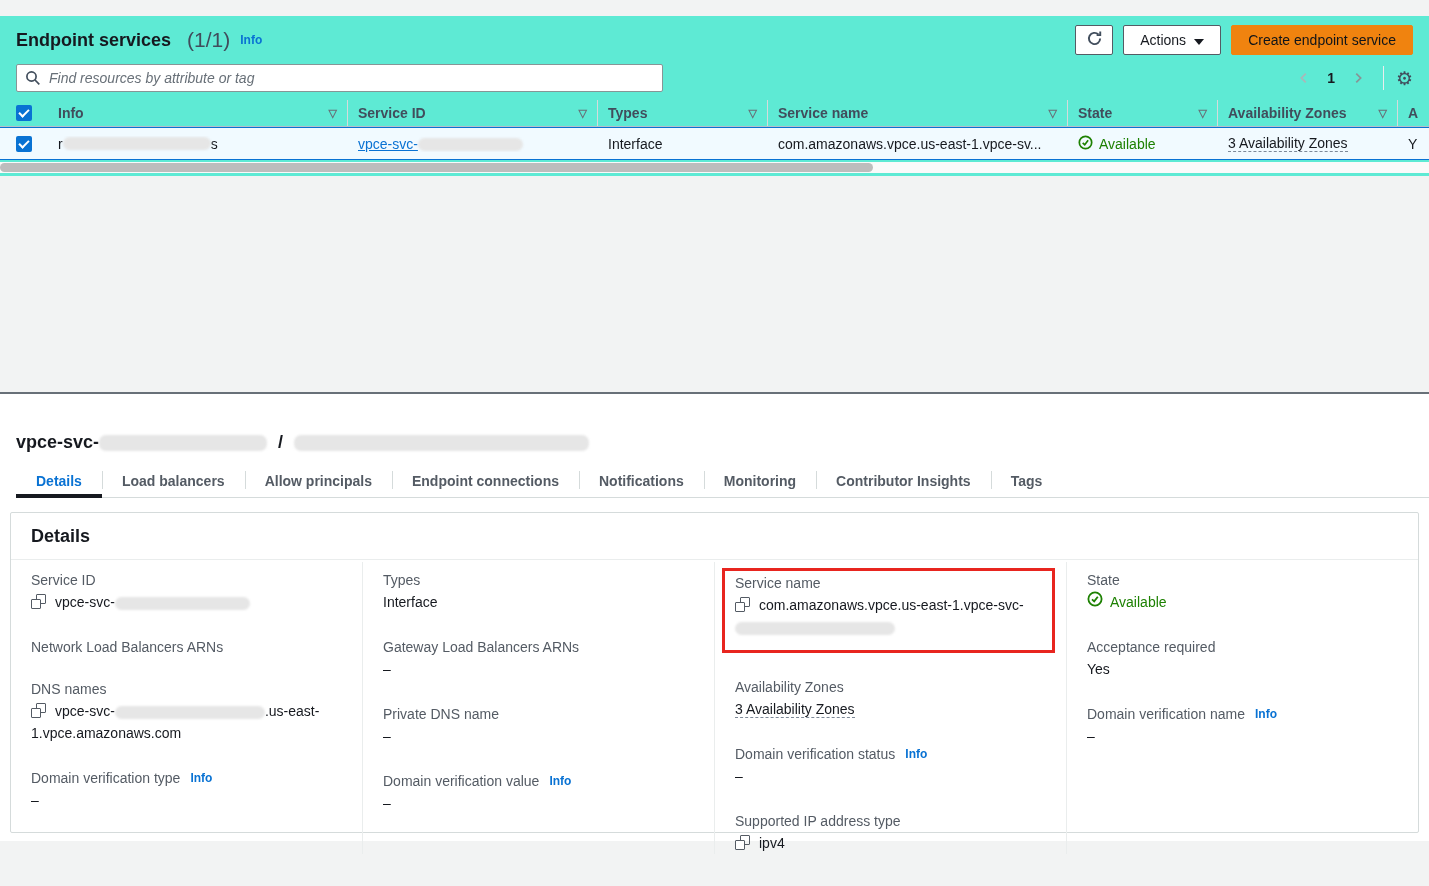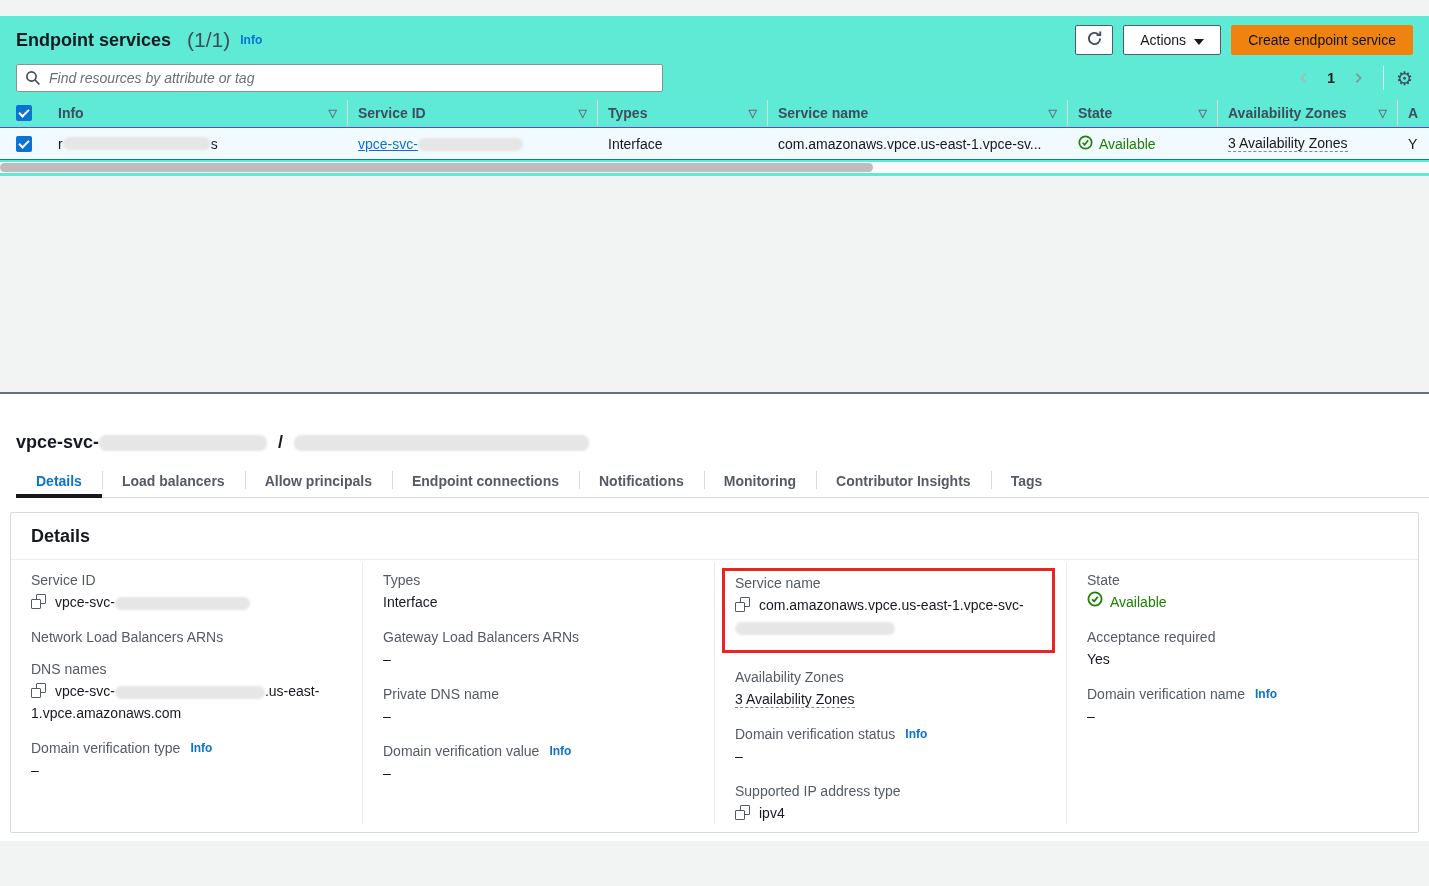--- a/index.html
+++ b/index.html
@@ -92,21 +92,21 @@
   .tab + .tab::before { content:""; position:absolute; left:0; top:6px; height:18px; width:1px; background:#d5dbdb; }
   .tab.active { color:#0972d3; }
   .tab.active::after { content:""; position:absolute; left:0; right:0; bottom:-1px; height:4px; background:#16191f; }
 
   .card { position:absolute; top:118px; left:10px; right:10px; bottom:8px; background:#fff;
           border:1px solid #d5dbdb; border-radius:2px; }
   .card-hdr { padding:13px 20px 12px 20px; font-size:18px; font-weight:700; border-bottom:1px solid #eaeded; }
   .card-body { display:flex; align-items:stretch; padding:2px 0 10px 0; }
   .col { flex:1; padding:2px 24px 0 20px; min-width:0; }
   .col + .col { border-left:1px solid #eaeded; }
-  .f-label { color:#545b64; font-size:14px; margin-top:16px; display:flex; align-items:center; }
+  .f-label { color:#545b64; font-size:14px; margin-top:26px; display:flex; align-items:center; }
   .f-label:first-child { margin-top:8px; }
   .f-value { color:#16191f; font-size:14px; margin-top:3px; line-height:22px; overflow-wrap:break-word; }
   .f-info { color:#0972d3; font-weight:700; font-size:12px; margin-left:10px; cursor:pointer; }
   .copy { position:relative; display:inline-block; width:15px; height:15px; margin-right:9px;
           vertical-align:-2px; cursor:pointer; }
   .copy::before { content:""; position:absolute; top:0; right:0; width:8px; height:8px;
                   border:1.6px solid #545b64; border-radius:1px; }
   .copy::after { content:""; position:absolute; bottom:0; left:0; width:8px; height:8px;
                  border:1.6px solid #545b64; border-radius:1px; background:#fff; }
   .red-box { border:3px solid #e8251f; padding:4px 10px 12px 10px; margin:4px -13px 6px -13px; }

